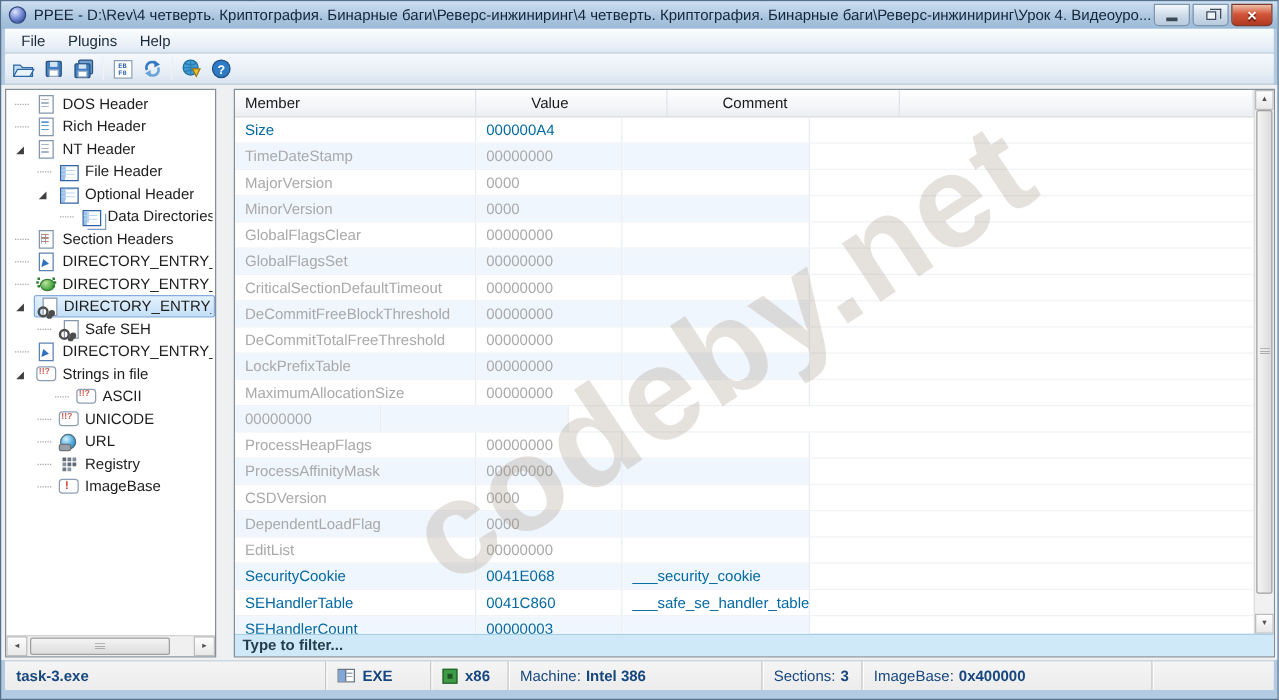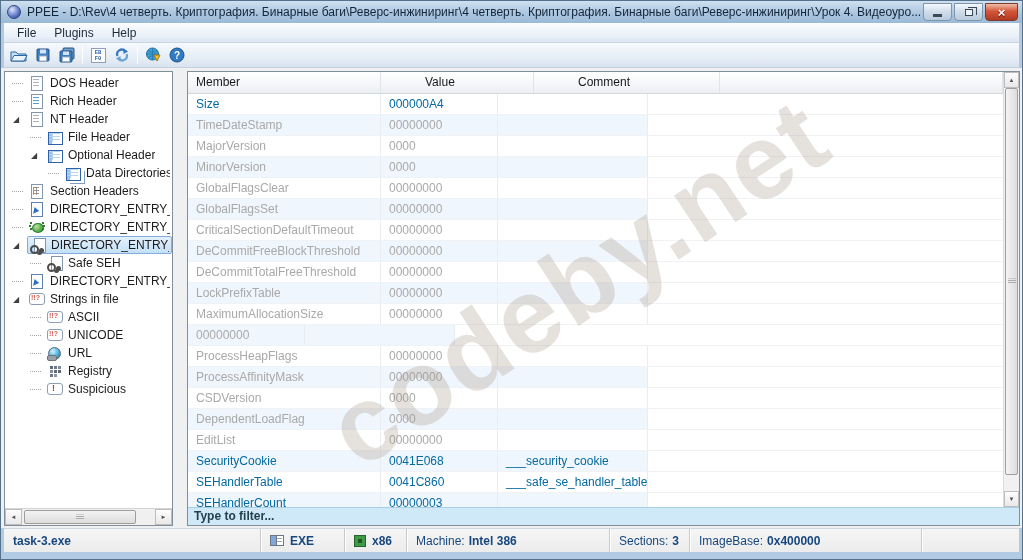--- a/index.html
+++ b/index.html
@@ -315,21 +315,21 @@
           </div>
           <div class="trow" style="padding-left: 5px;">
             <span class="marker">
               <span class="tri">◢</span>
             </span>
             <span class="hl">
               <span class="ticon i-strings-bubble"></span>
               <span class="tlabel">Strings in file</span>
             </span>
           </div>
-          <div class="trow" style="padding-left: 23px;">
+          <div class="trow" style="padding-left: 37px;">
             <span class="marker">
               <span class="stub"></span>
             </span>
             <span class="hl">
               <span class="ticon i-strings-bubble"></span>
               <span class="tlabel">ASCII</span>
             </span>
           </div>
           <div class="trow" style="padding-left: 23px;">
             <span class="marker">
@@ -357,21 +357,21 @@
               <span class="ticon i-registry-grid"></span>
               <span class="tlabel">Registry</span>
             </span>
           </div>
           <div class="trow" style="padding-left: 23px;">
             <span class="marker">
               <span class="stub"></span>
             </span>
             <span class="hl">
               <span class="ticon i-suspicious-bubble"></span>
-              <span class="tlabel">Suspicious</span>
+              <span class="tlabel">ImageBase</span>
             </span>
           </div>
         </div>
       <div class="hscroll">
         <span class="sbtn">◄</span>
         <span class="strack">
             <span class="sthumb"></span>
           </span>
         <span class="sbtn">►</span>
       </div>

